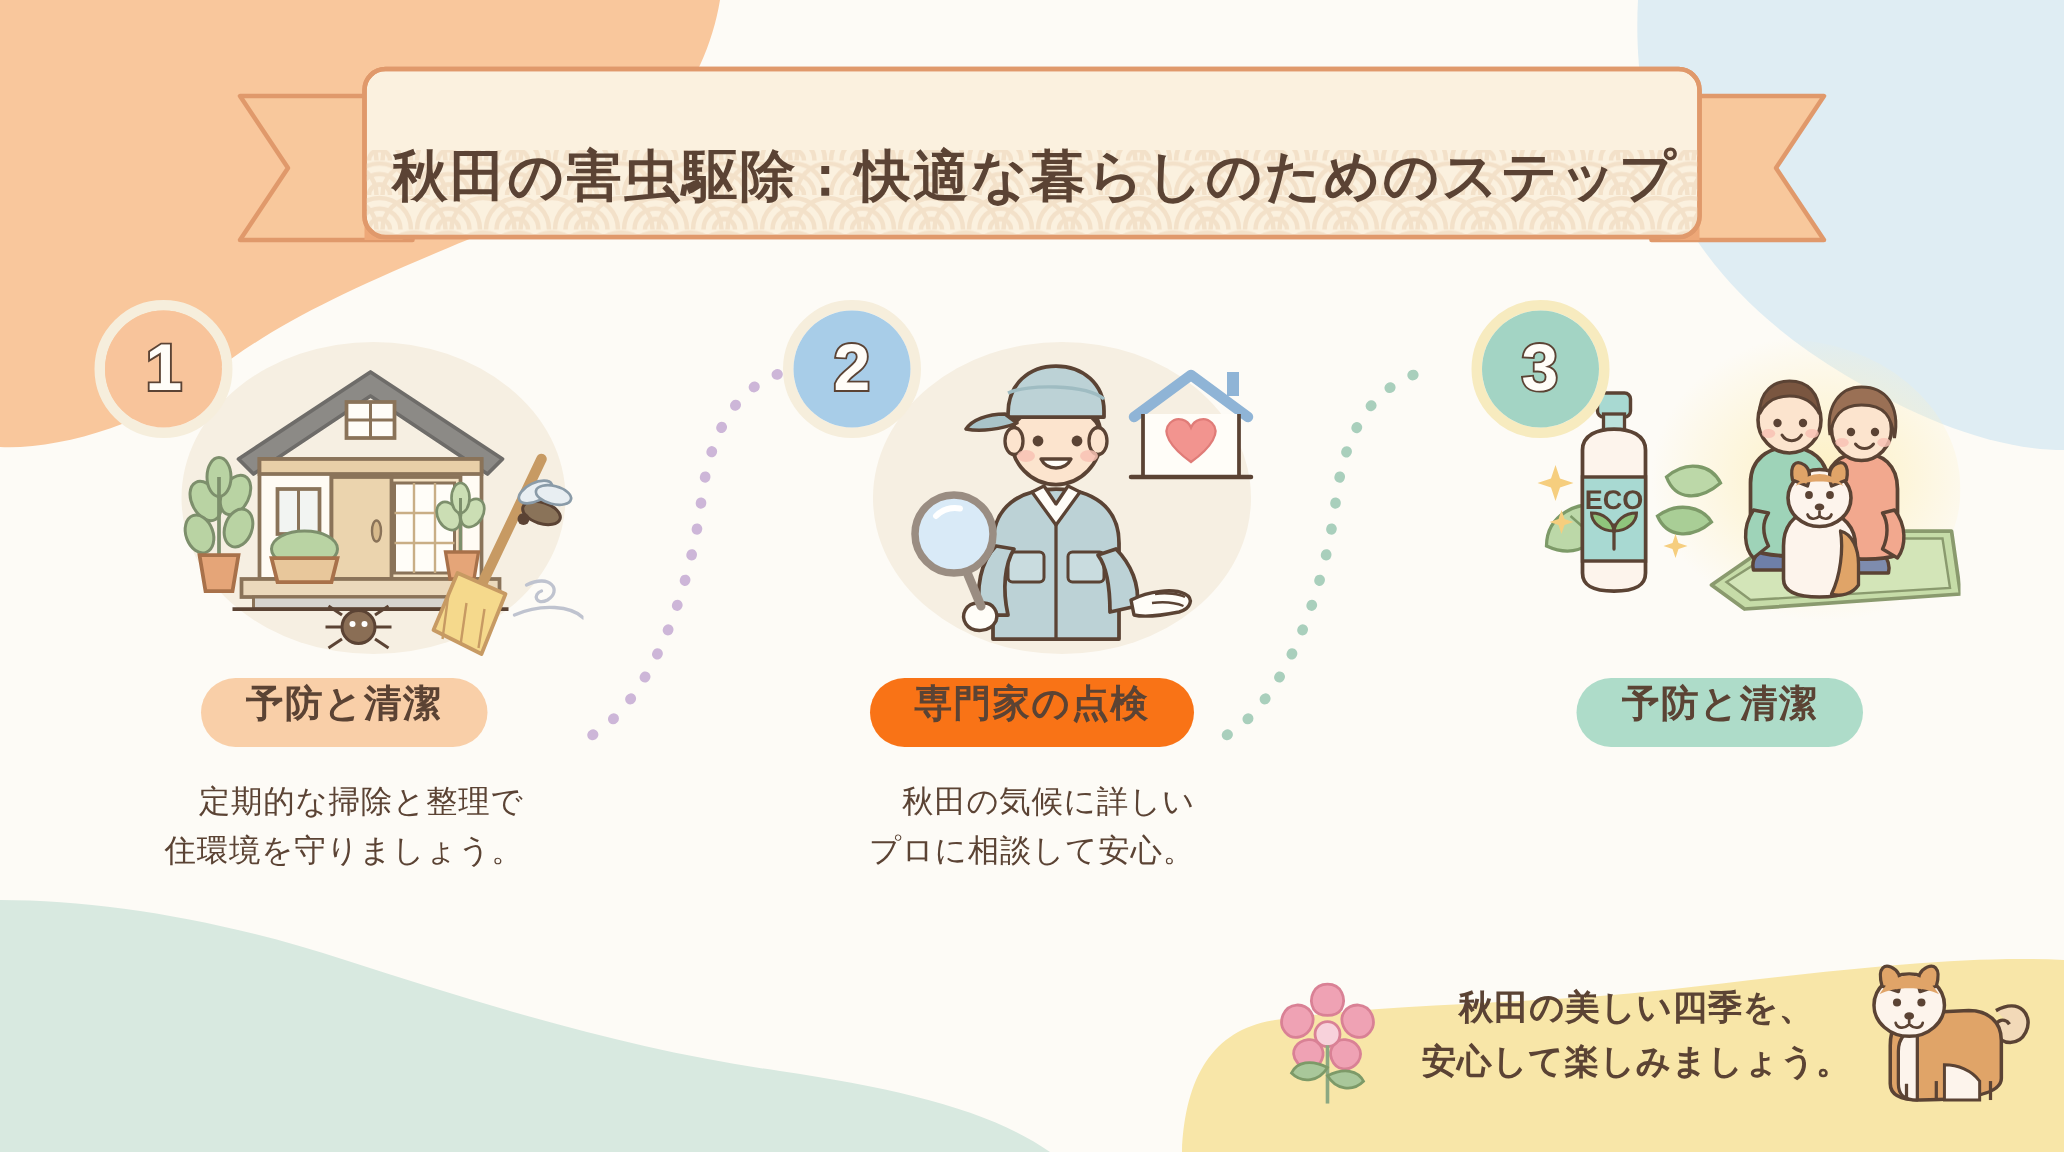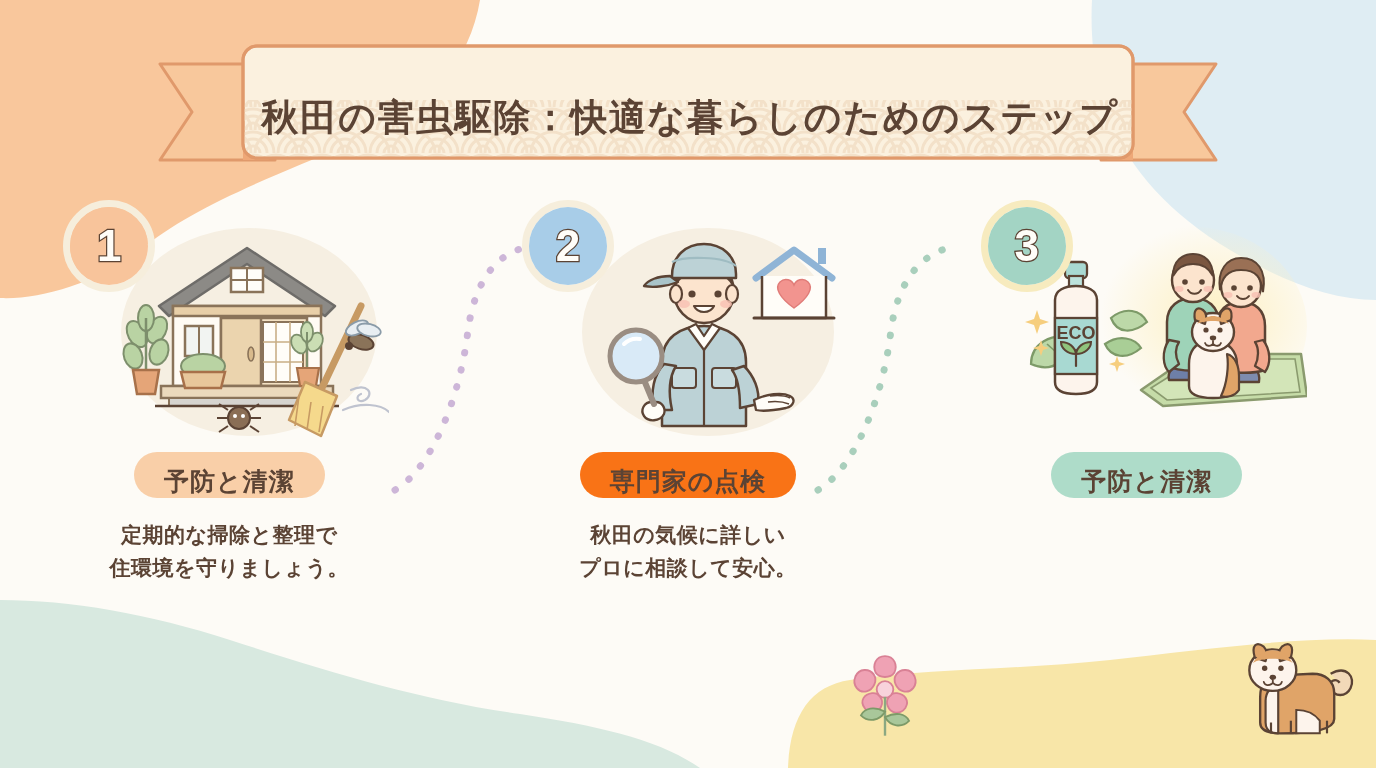--- a/index.html
+++ b/index.html
@@ -137,38 +137,37 @@
     width: 290px;
     height: 230px;
   }
 
   .badge {
     margin-top: 6px;
     height: 46px;
     padding: 0 30px;
     border-radius: 26px;
     display: flex;
-    align-items: flex-end;
+    align-items: flex-start;
     justify-content: center;
     font-size: 25px;
     font-weight: bold;
     color: #5B4334;
     letter-spacing: 1px;
     white-space: nowrap;
   }
 
   .desc {
     margin-top: 21px;
-    text-align: center;
+    text-align: right;
     font-size: 21px;
     line-height: 1.55;
     color: #5B4334;
     white-space: pre-line;
     letter-spacing: 0.5px;
-    font-weight: bold;
   }
 
   
   .footer-wrap {
     position: absolute;
     right: 0;
     bottom: 0;
     width: 560px;
     height: 148px;
     z-index: 3;
@@ -523,20 +522,22 @@
         <path d="M62,62 C56,70 46,68 43,60 C40,53 46,45 53,46 C61,47 67,54 62,62 Z"></path>
         <path d="M18,62 C12,54 18,47 26,46 C33,45 39,53 36,60 C33,68 23,70 18,62 Z"></path>
         <path d="M8,28 C12,19 23,19 28,26 C32,32 28,42 20,44 C12,46 4,38 8,28 Z"></path>
       </g>
       <circle cx="40" cy="42" r="9" fill="#F8D2DB" stroke="#D98195" stroke-width="2"></circle>
       <line x1="40" y1="50" x2="40" y2="92" stroke="#8CA882" stroke-width="2.6"></line>
       <path d="M40,66 C28,60 18,62 14,70 C22,78 34,76 40,66 Z" fill="#A9C79A" stroke="#7D9A68" stroke-width="2"></path>
       <path d="M40,72 C52,66 62,68 66,76 C58,84 46,82 40,72 Z" fill="#A9C79A" stroke="#7D9A68" stroke-width="2"></path>
     </svg>
 
+    <div class="footer-text">秋田の美しい四季を、
+安心して楽しみましょう。</div>
 
     <svg class="footer-dog" viewBox="0 0 130 124" width="118" height="112">
 
       <path d="M100,44 C118,34 128,48 122,60 C117,70 104,70 100,60
                C97,52 106,48 110,54" fill="#F2D9B8" stroke="#5B4334" stroke-width="2.6" stroke-linejoin="round"></path>
 
       <path d="M38,46 C28,46 22,56 22,70 L22,98 C22,106 30,110 44,110
                C58,110 104,110 104,94 L104,66 C104,52 94,44 80,44 Z" fill="#E0A468" stroke="#5B4334" stroke-width="2.6" stroke-linejoin="round"></path>
 
       <path d="M28,74 C28,64 34,58 42,58 L42,110 C32,110 28,106 28,98 Z" fill="#FDF4EC" stroke="#5B4334" stroke-width="2.4" stroke-linejoin="round"></path>

